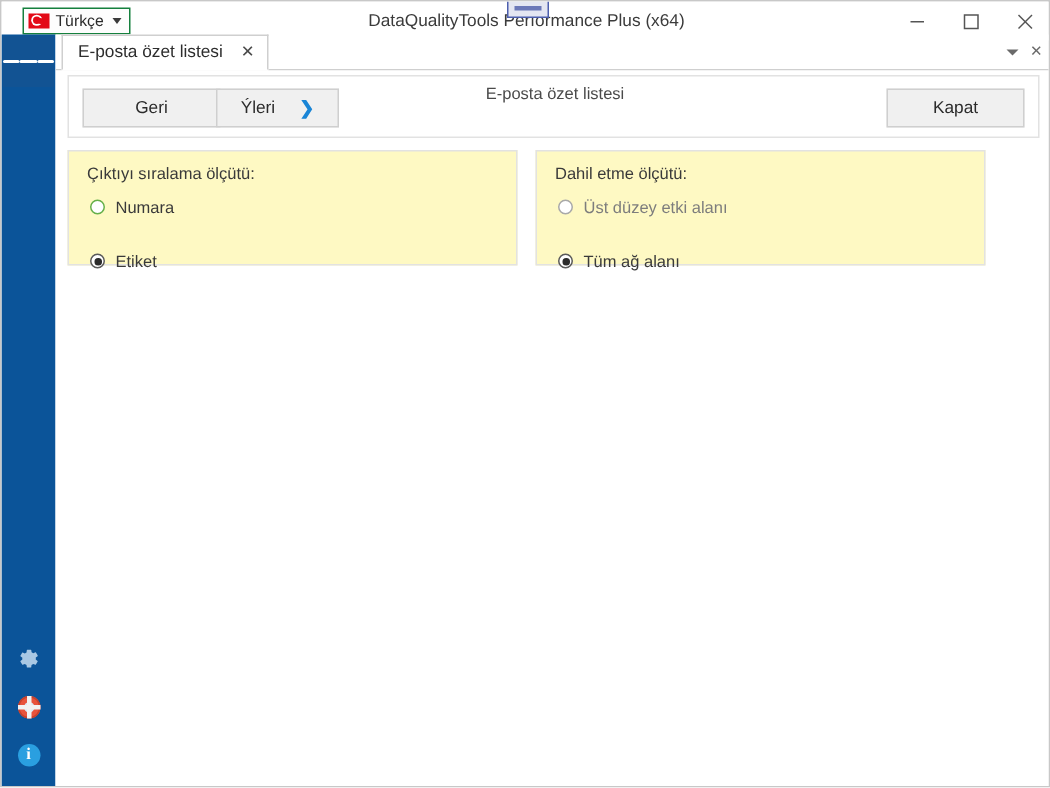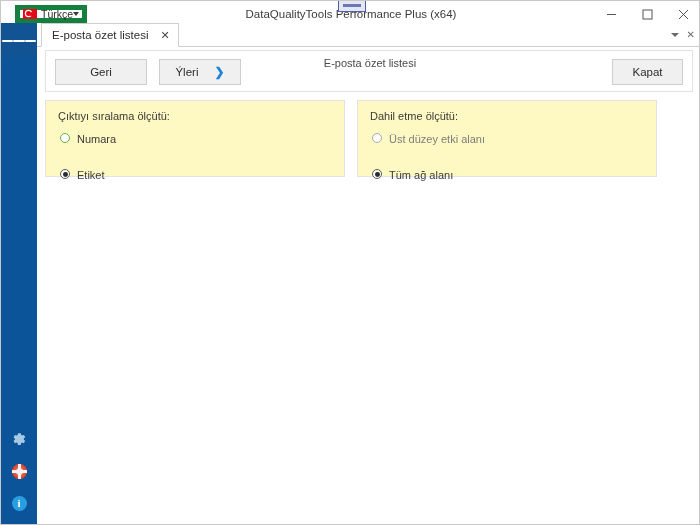--- a/index.html
+++ b/index.html
@@ -47,21 +47,21 @@
     margin: 3px auto 0;
     width: 18px; height: 3px;
     background: #6b78b8;
   }
 
   
   .lang-select {
     position: absolute; left: 14px; top: 4px;
     width: 72px; height: 18px;
     background: #fdfdfd;
-    border: 5px solid #15803d;
+    border: 1px solid #15803d;
     display: flex; align-items: center;
     padding: 0 3px;
     font-size: 10.5px;
     color: #2b2b2b;
   }
   .flag {
     width: 14px; height: 10px;
     background: #e30a17;
     position: relative;
     flex: 0 0 auto;
@@ -219,22 +219,22 @@
   .btn {
     position: absolute;
     height: 26px;
     background: #f0f0f0;
     border: 1px solid #cfcfcf;
     display: flex; align-items: center; justify-content: center;
     font-size: 11.5px;
     color: #2b2b2b;
   }
   .btn-back  { left: 9px;  top: 8px; width: 92px; }
-  .btn-next  { left: 113px; top: 8px; width: 82px; gap: 16px; }
-  .btn-close { right: 9px; top: 8px; width: 71px; }
+  .btn-next  { left: 98px; top: 8px; width: 82px; gap: 16px; }
+  .btn-close { right: 9px; top: 8px; width: 92px; }
   .next-chev {
     color: #1a85d6;
     font-size: 12px;
     font-weight: bold;
     line-height: 1;
   }
   .header-center {
     position: absolute; left: 0; top: 5px;
     width: 648px;
     text-align: center;

